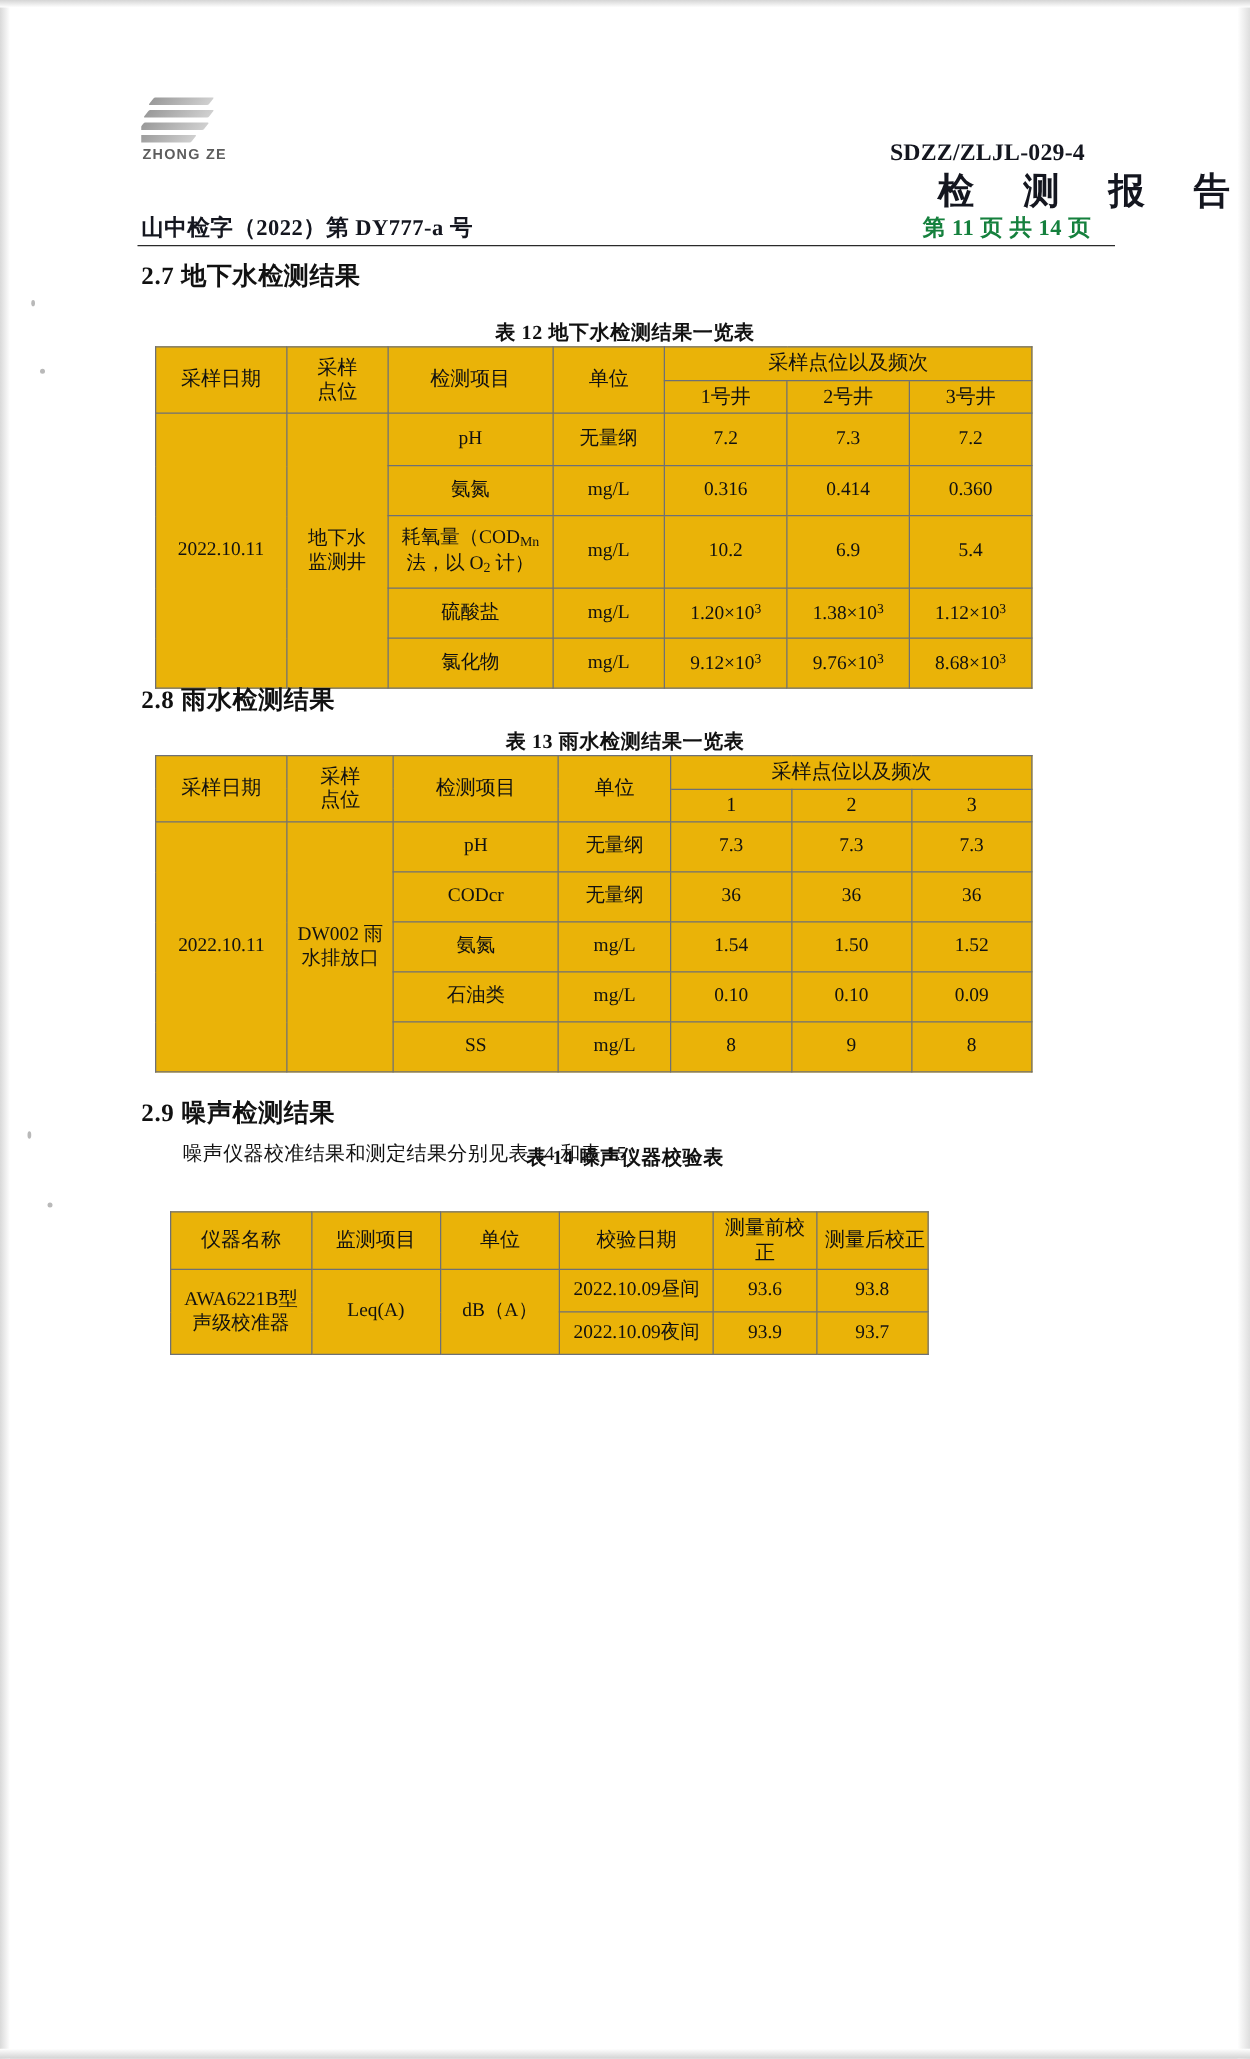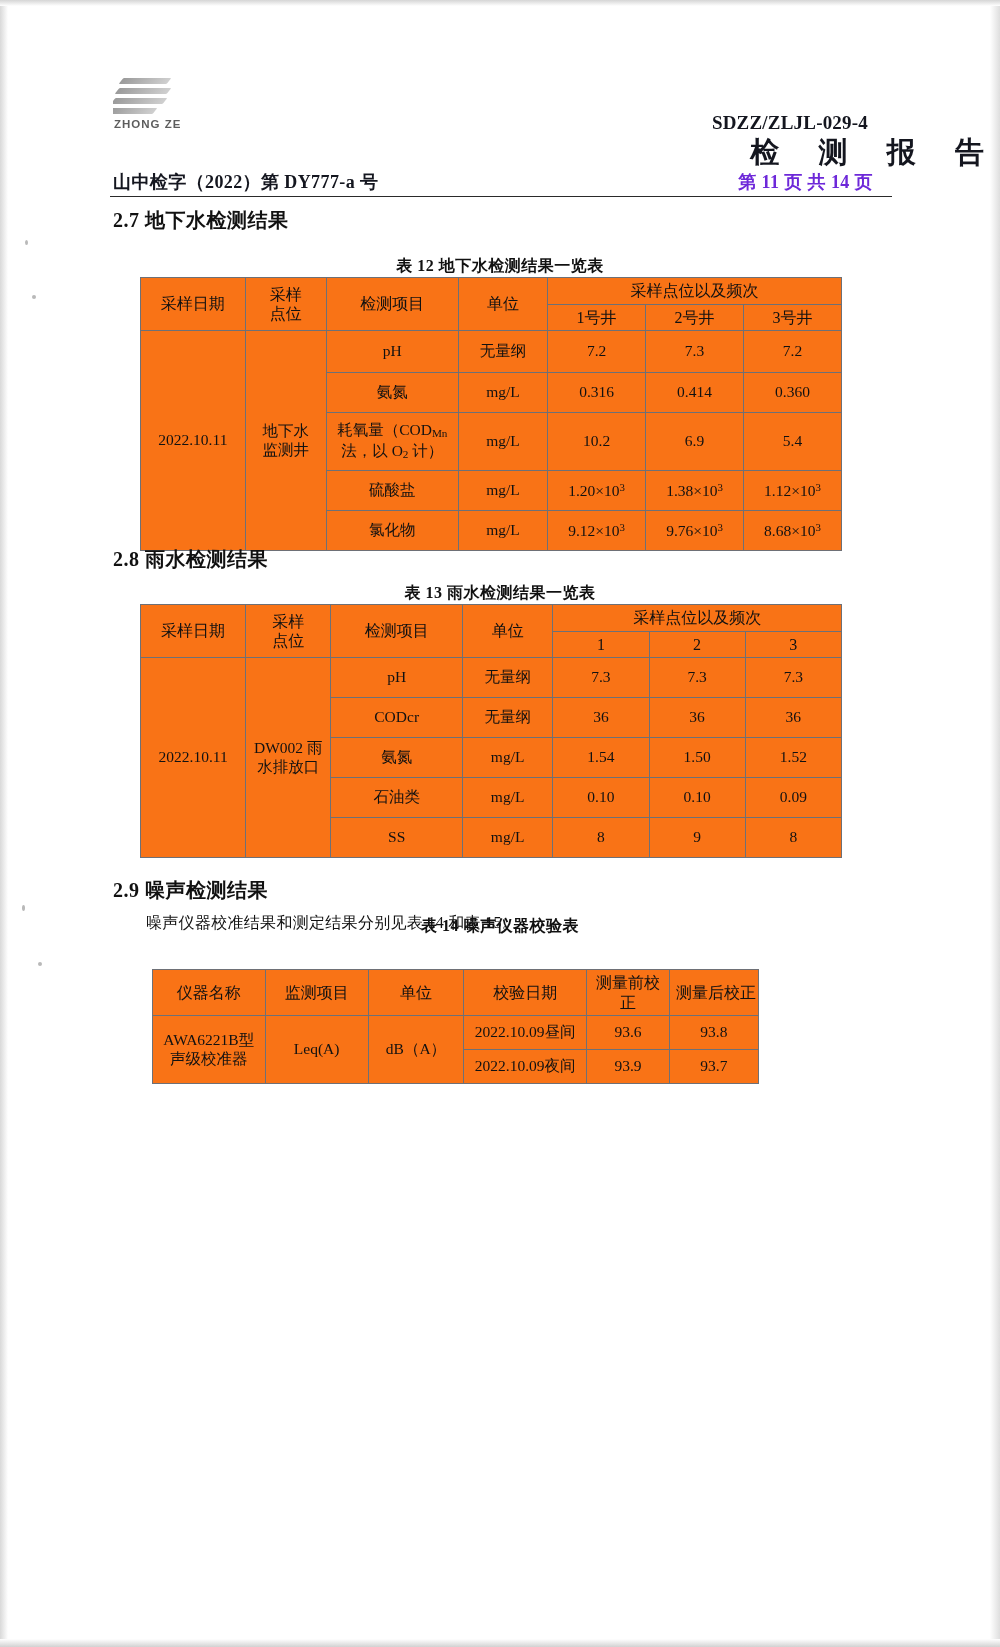--- a/index.html
+++ b/index.html
@@ -113,21 +113,21 @@
     font-weight: 700;
     color: #14161f;
     letter-spacing: 0.4px;
   }
   .page-number {
     position: absolute;
     right: 127px;
     top: 170px;
     font-size: 18px;
     font-weight: 700;
-    color: #6d28d9;
+    color: #15803d;
     letter-spacing: 0.4px;
   }
   .header-rule {
     position: absolute;
     left: 110px;
     top: 196px;
     width: 782px;
     height: 0;
     border-top: 1.6px solid #2a2a2a;
   }
@@ -158,22 +158,21 @@
     letter-spacing: 0.3px;
     white-space: nowrap;
   }
 
   
   table.rpt {
     position: absolute;
     border-collapse: collapse;
     font-size: 15.5px;
     color: #111;
-    background: #f97316;
-    margin-left: 16px;
+    background: #eab308;
   }
   table.rpt td, table.rpt th {
     border: 1px solid #6e7076;
     text-align: center;
     vertical-align: middle;
     padding: 3px 2px;
     font-weight: 400;
     line-height: 1.22;
   }
   .t-head td, .t-head th {

